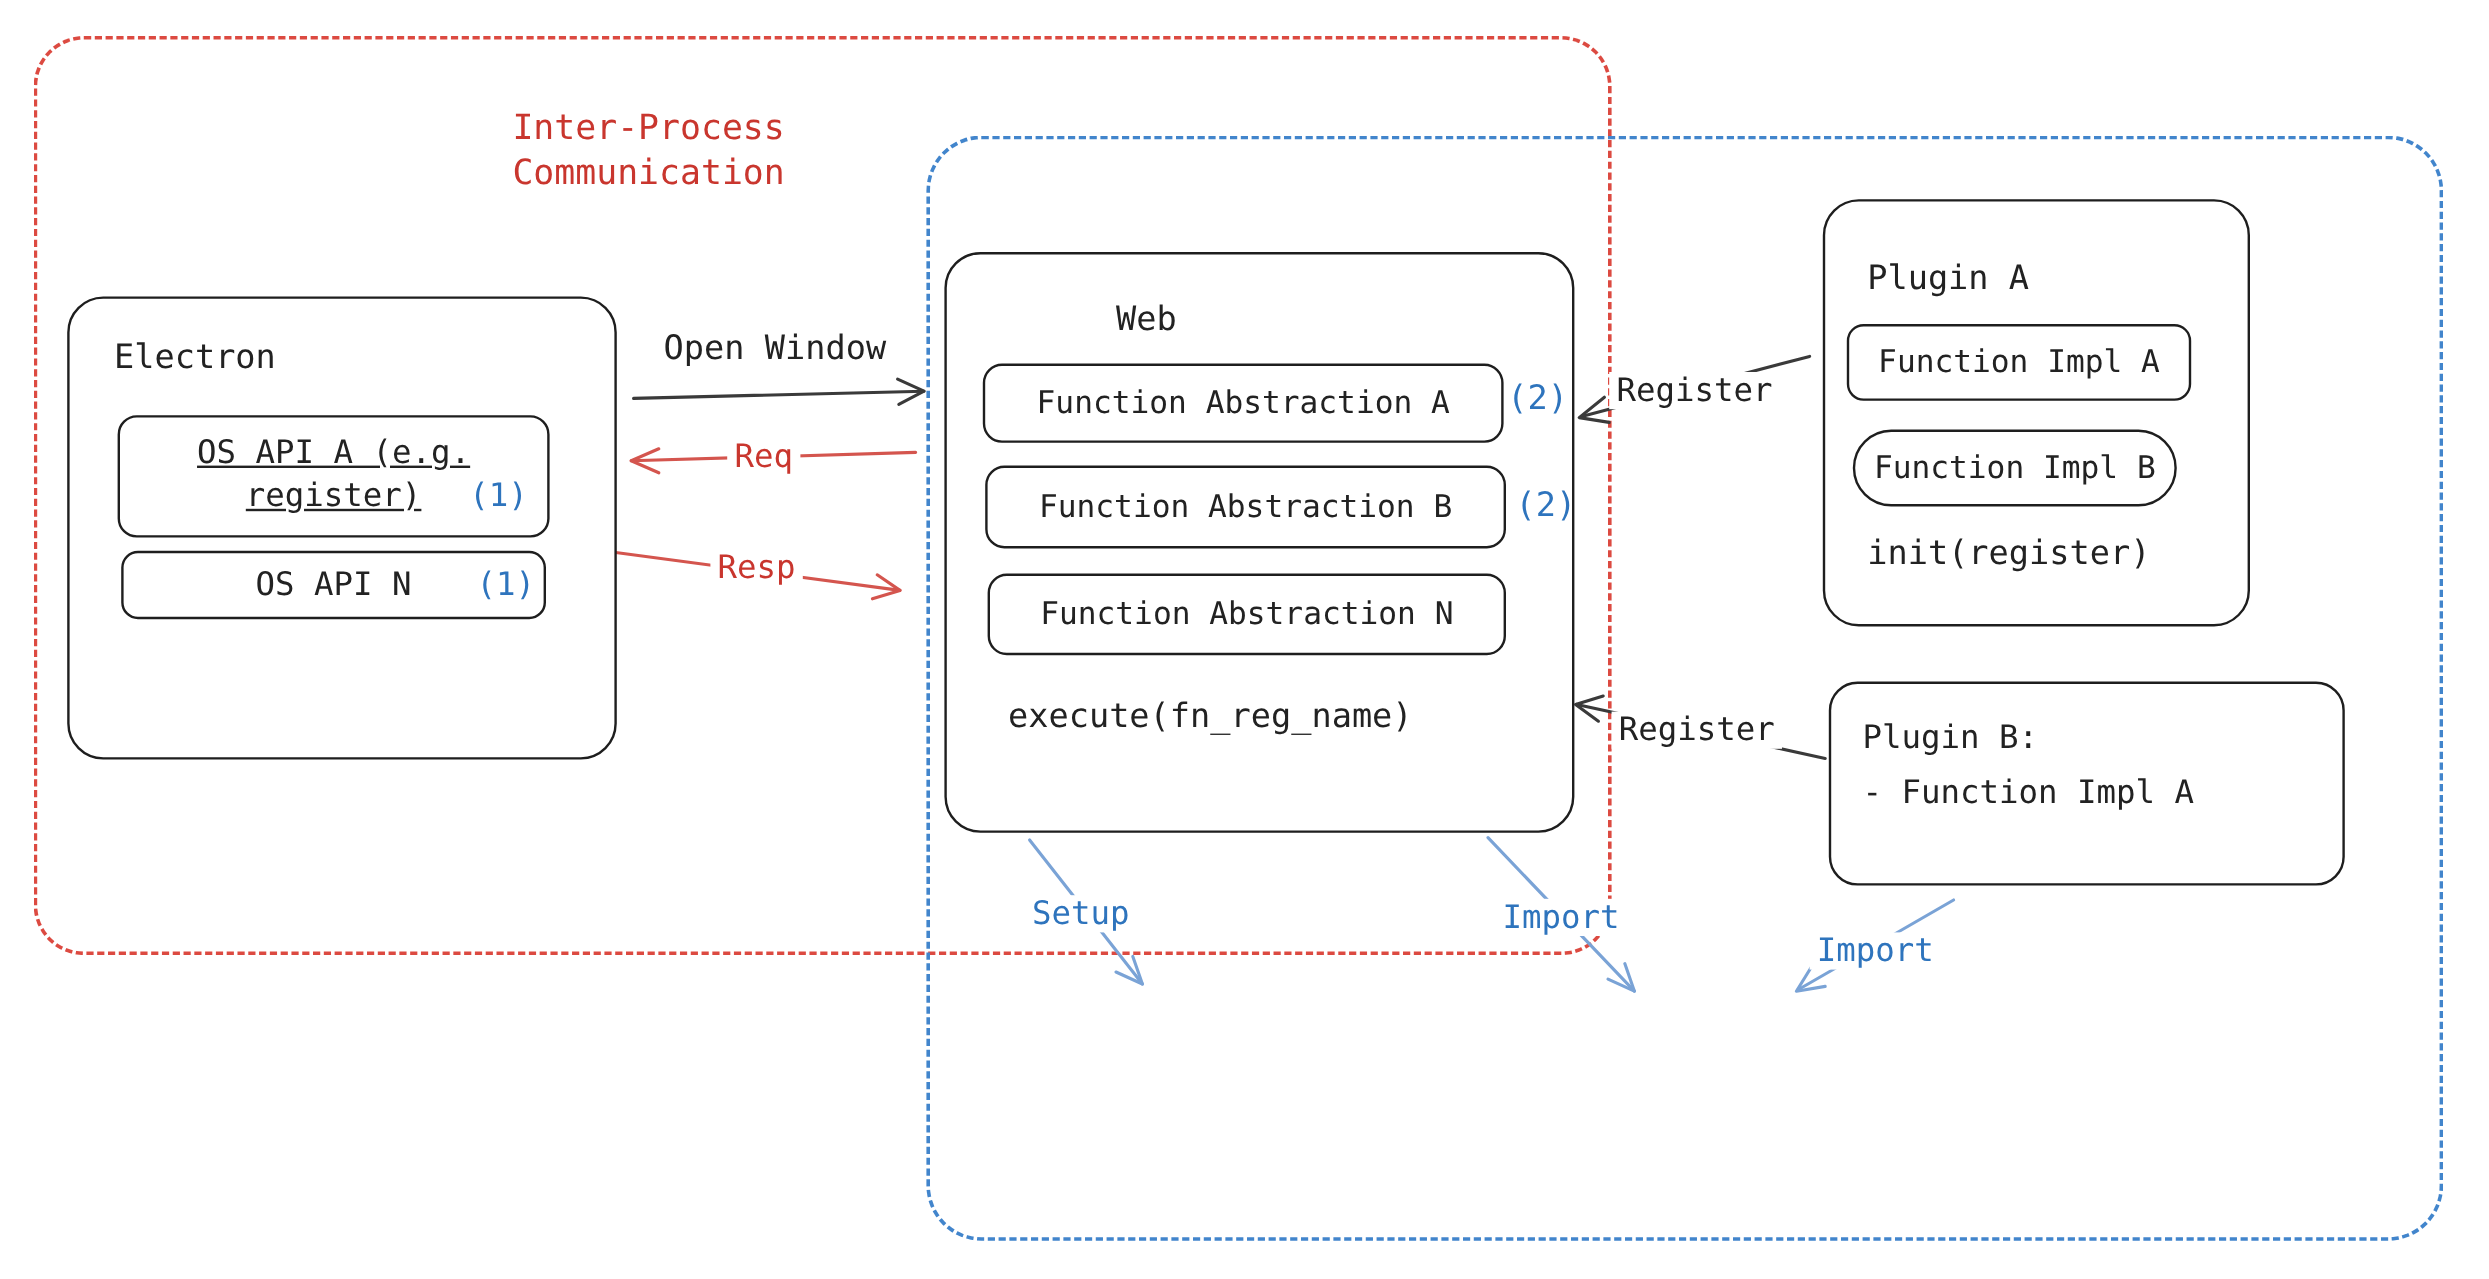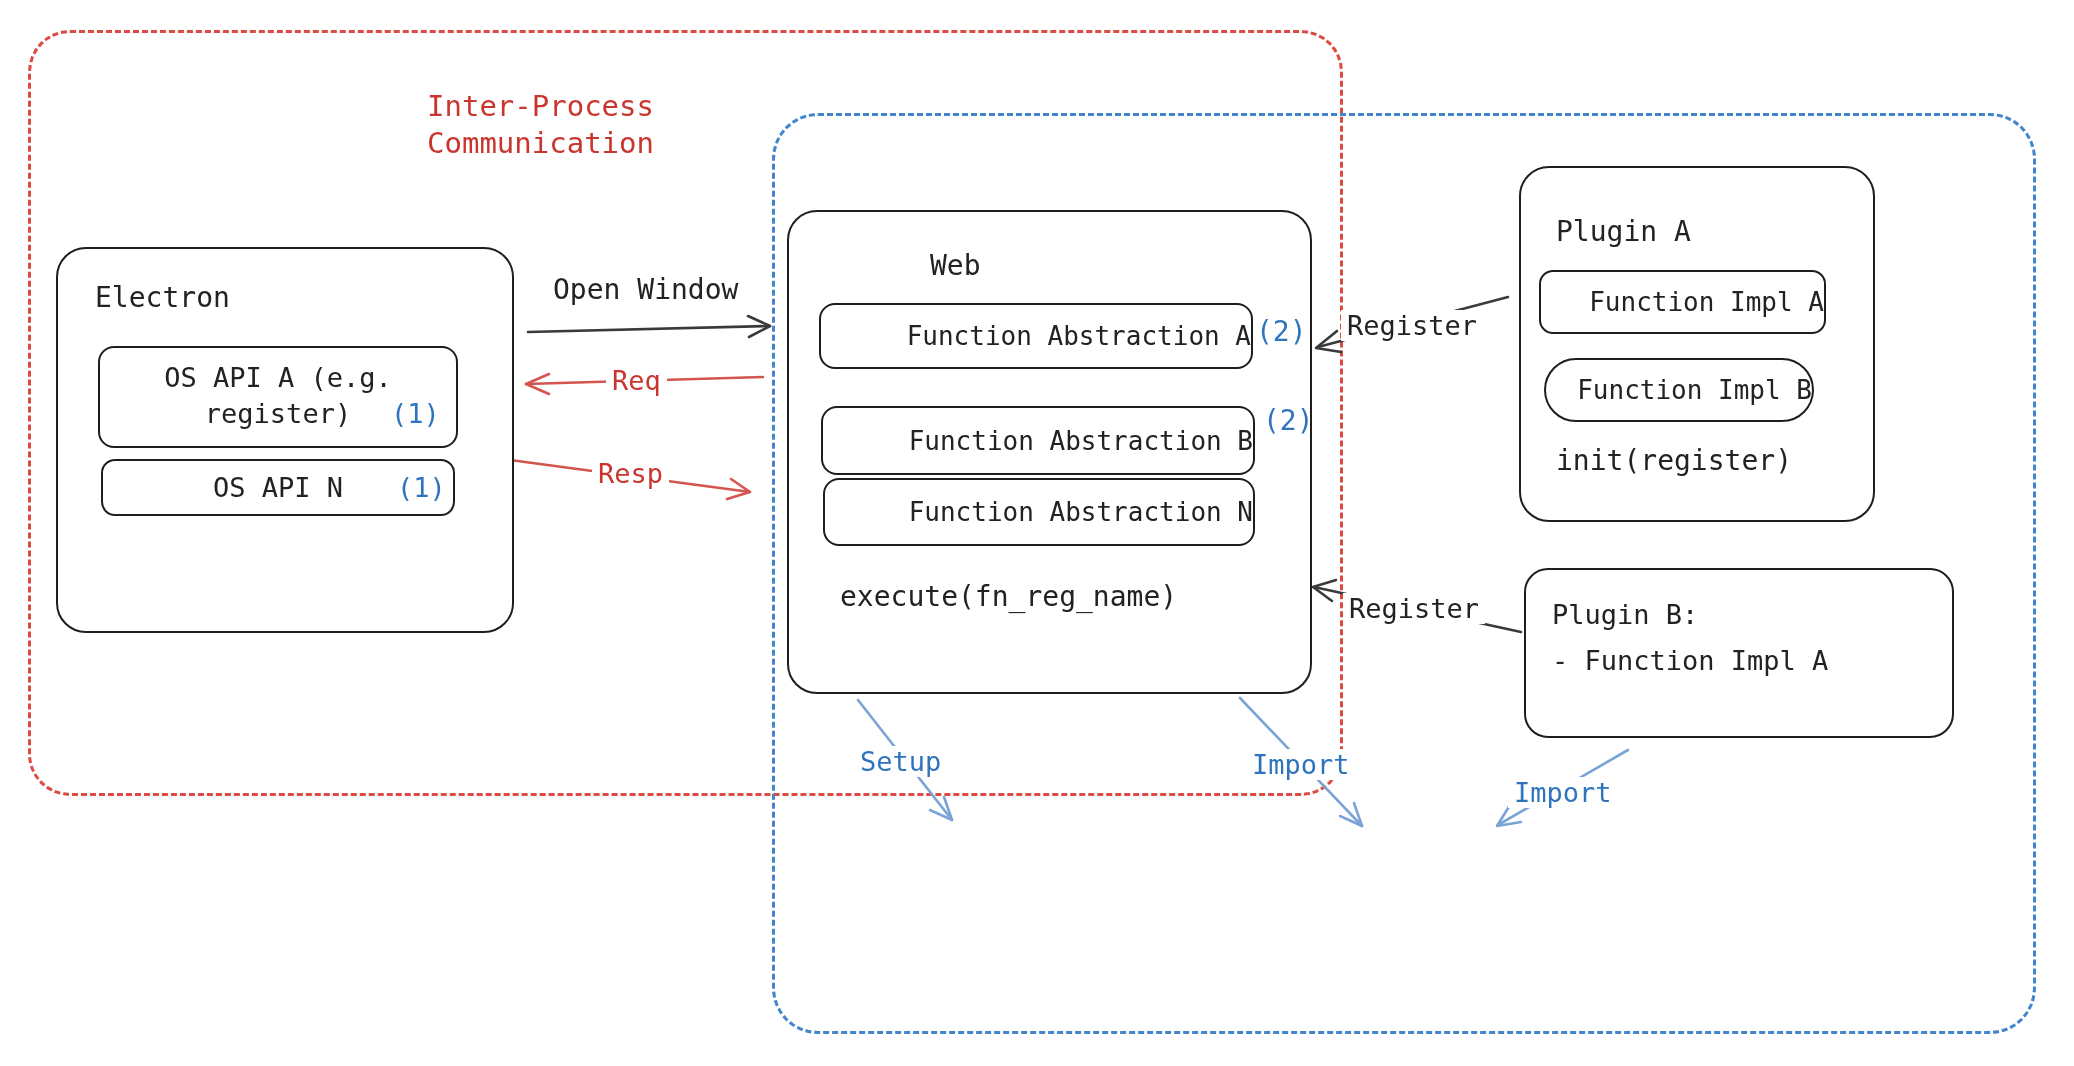--- a/index.html
+++ b/index.html
@@ -17,21 +17,21 @@
   .red-dash{border-color:var(--red-dash,#dc4a41); border-radius:42px;}
   .blue-dash{border-color:var(--blue-dash,#4285cc); border-radius:46px;}
   .box{position:absolute; background:#fff; border:2.4px solid #1e1e1e;}
   .blue-box{border-color:var(--blue-border,#3f7fc4);}
   .r30{border-radius:30px;} .r16{border-radius:16px;} .r14{border-radius:14px;} .r24{border-radius:24px;}
   .center{display:flex; align-items:center; justify-content:center; text-align:center;}
   .lbl{position:absolute; white-space:pre; line-height:1.15;}
   .red{color:var(--red-text,#c9362e);}
   .blue{color:var(--blue-text,#2e74bd);}
   .title{font-size:29px;}
-  .fs26{font-size:26px;justify-content:flex-end;}
+  .fs26{font-size:26px;}
   .fs28{font-size:28px;}
   .online{background:#fff; padding:0 6px;}
   svg.arrows{position:absolute; left:0; top:0; pointer-events:none;}
   .ln{fill:none; stroke-width:2.6; stroke-linecap:round; stroke-linejoin:round;}
   .ink-l{stroke:var(--arrow-ink,#3a3a3a);}
   .red-l{stroke:var(--red-arrow,#d4554e);}
   .blue-l{stroke:var(--blue-arrow,#7aa3d6);}
   .badge{position:absolute; white-space:pre;}
   .multi{position:absolute; white-space:pre;}
 </style>
@@ -76,35 +76,35 @@
       <line class="ln blue-l" x1="1628" y1="750" x2="1498" y2="825"></line>
       <path class="ln blue-l" d="M1510 805 L1497 826 L1521 822"></path>
     </g>
   </svg>
 
   <div class="lbl red title" style="left:427px; top:88px; line-height:37px;"><span>Inter-Process</span><br><span>Communication</span></div>
 
   <div class="box r30" style="left:56px; top:247px; width:454px; height:382px;"></div>
   <div class="lbl fs28" style="left:95px; top:282px;">Electron</div>
   <div class="box r16" style="left:98px; top:346px; width:356px; height:98px;">
-    <div class="multi" style="left:0; top:12px; width:100%; text-align:center; line-height:36px;"><span>OS API A (e.g.</span><br><span>register)</span></div>
+    <div class="multi" style="left:0; top:12px; width:100%; text-align:center; line-height:36px;text-decoration:underline;"><span>OS API A (e.g.</span><br><span>register)</span></div>
     <span class="badge blue" style="left:291px; top:50px;">(1)</span>
   </div>
   <div class="box r14 center" style="left:101px; top:459px; width:350px; height:53px;">
     <span>OS API N</span>
     <span class="badge blue" style="left:294px; top:11px;">(1)</span>
   </div>
 
   <div class="box r30" style="left:787px; top:210px; width:521px; height:480px;"></div>
   <div class="lbl fs28" style="left:930px; top:250px;">Web</div>
   <div class="box r16 center fs26" style="left:819px; top:303px; width:430px; height:62px;">
       <span>Function Abstraction A</span>
     </div>
   <span class="badge blue fs28 abs" style="left:1256px; top:315px;">(2)</span>
-  <div class="box r16 center fs26" style="left:821px; top:388px; width:430px; height:65px;margin-top:18px;">
+  <div class="box r16 center fs26" style="left:821px; top:388px; width:430px; height:65px;">
       <span>Function Abstraction B</span>
     </div>
   <span class="badge blue fs28 abs" style="left:1263px; top:404px;">(2)</span>
   <div class="box r16 center fs26" style="left:823px; top:478px; width:428px; height:64px;">
       <span>Function Abstraction N</span>
     </div>
   <div class="lbl fs28" style="left:840px; top:581px;">execute(fn_reg_name)</div>
 
   <div class="box r30" style="left:1519px; top:166px; width:352px; height:352px;"></div>
   <div class="lbl fs28" style="left:1556px; top:216px;">Plugin A</div>

